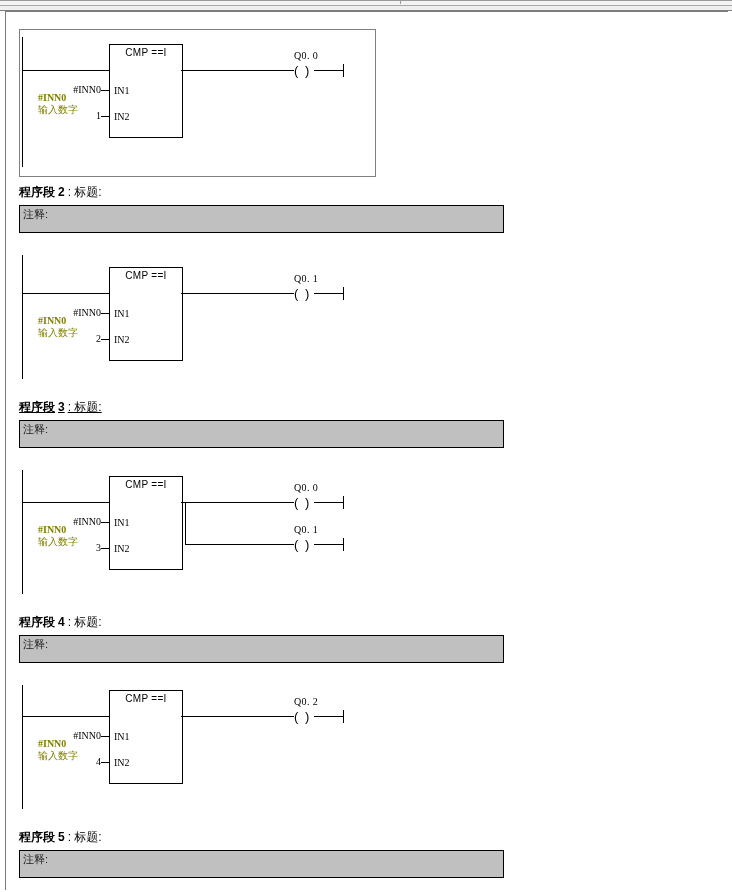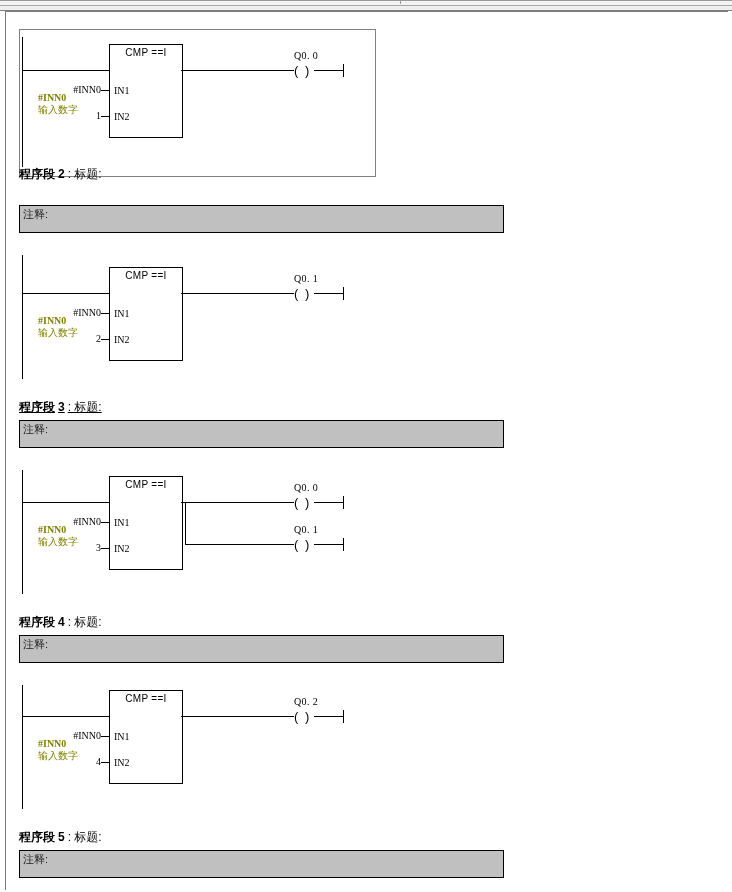--- a/index.html
+++ b/index.html
@@ -180,21 +180,21 @@
         </div>
         <div class="hline" style="left: 175px; top: 704px; width: 113px;"></div>
         <div class="coil" style="left: 288px; top: 699px; width: 22px; height: 12px;">
           <div class="name">Q0. 2</div>
           <div class="lp">(</div>
           <div class="rp">)</div>
         </div>
         <div class="hline" style="left: 308px; top: 704px; width: 29px;"></div>
         <div class="vline" style="left: 337px; top: 698px; height: 13px;"></div>
       </div>
-      <div class="seg-title" style="left: 13px; top: 154px;"><b>程序段</b><span class="num">2</span><span class="suffix">: 标题:</span></div>
+      <div class="seg-title" style="left: 13px; top: 172px;"><b>程序段</b><span class="num">2</span><span class="suffix">: 标题:</span></div>
       <div class="comment-bar" style="left: 13px; top: 193px; width: 485px; height: 28px; background: rgb(192, 192, 192);">
         <span>注释:</span>
       </div>
       <div class="seg-title" style="left: 13px; top: 387px; text-decoration: underline;"><b>程序段</b><span class="num">3</span><span class="suffix">: 标题:</span></div>
       <div class="comment-bar" style="left: 13px; top: 408px; width: 485px; height: 28px; background: rgb(192, 192, 192);">
         <span>注释:</span>
       </div>
       <div class="seg-title" style="left: 13px; top: 602px;"><b>程序段</b><span class="num">4</span><span class="suffix">: 标题:</span></div>
       <div class="comment-bar" style="left: 13px; top: 623px; width: 485px; height: 28px; background: rgb(192, 192, 192);">
         <span>注释:</span>

